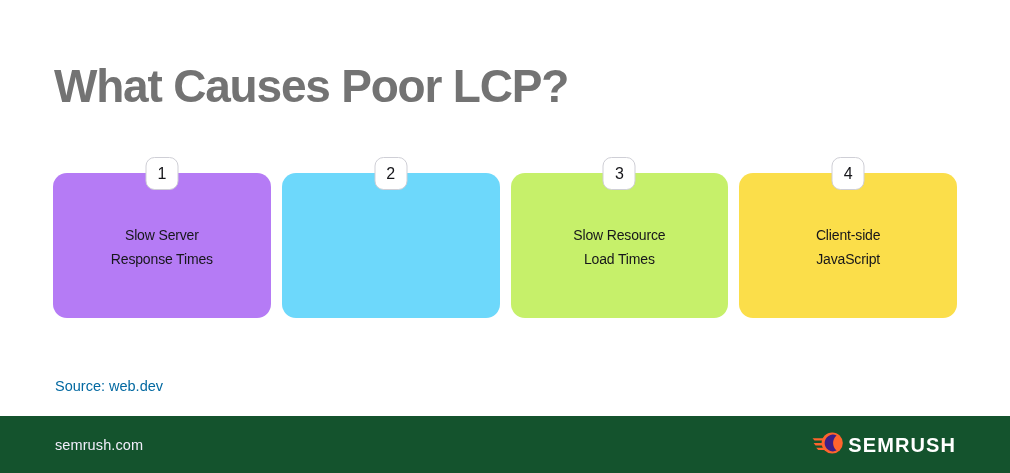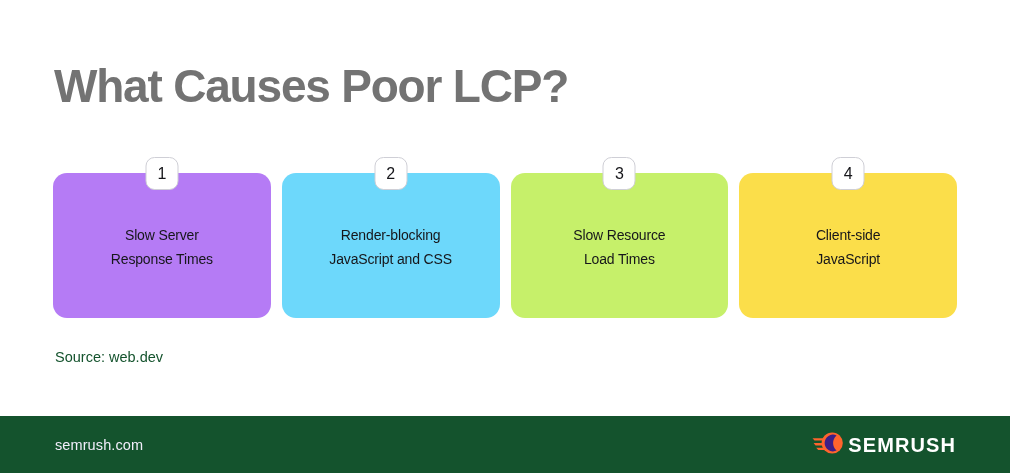--- a/index.html
+++ b/index.html
@@ -145,39 +145,37 @@
   <div id="cards-row">
 
     <div class="card" style="background: rgb(181, 123, 245);">
       <span class="card-badge">1</span>
       <span class="card-label">Slow Server
 Response Times</span>
     </div>
 
     <div class="card" style="background: rgb(109, 216, 251);">
       <span class="card-badge">2</span>
-      <span class="card-label">Render-blocking
-JavaScript and CSS</span>
     </div>
 
     <div class="card" style="background: rgb(198, 240, 106);">
       <span class="card-badge">3</span>
       <span class="card-label">Slow Resource
 Load Times</span>
     </div>
 
     <div class="card" style="background: rgb(251, 222, 74);">
       <span class="card-badge">4</span>
       <span class="card-label">Client-side
 JavaScript</span>
     </div>
 
   </div>
 
-  <div id="source-note" style="color: #14532d;">Source: web.dev</div>
+  <div id="source-note" style="color: #0369a1; margin-top: 29px;">Source: web.dev</div>
 
   <div id="footer-bar" style="background: #14532d;">
     <span id="footer-site">semrush.com</span>
 
     <div id="footer-logo">
       <span class="logo-mark">
         <svg width="34" height="22" viewBox="0 0 34 22" xmlns="http://www.w3.org/2000/svg">
           <path d="M0.5 6.2 L13 6.2 L13 8.6 L2.5 8.6 Z" fill="#ff642d"></path>
           <path d="M1.6 11.0 L12.5 11.0 L12.5 13.4 L3.6 13.4 Z" fill="#ff642d"></path>
           <path d="M4.2 15.8 L14 15.8 L14 18.0 L6.2 18.0 Z" fill="#ff642d"></path>

